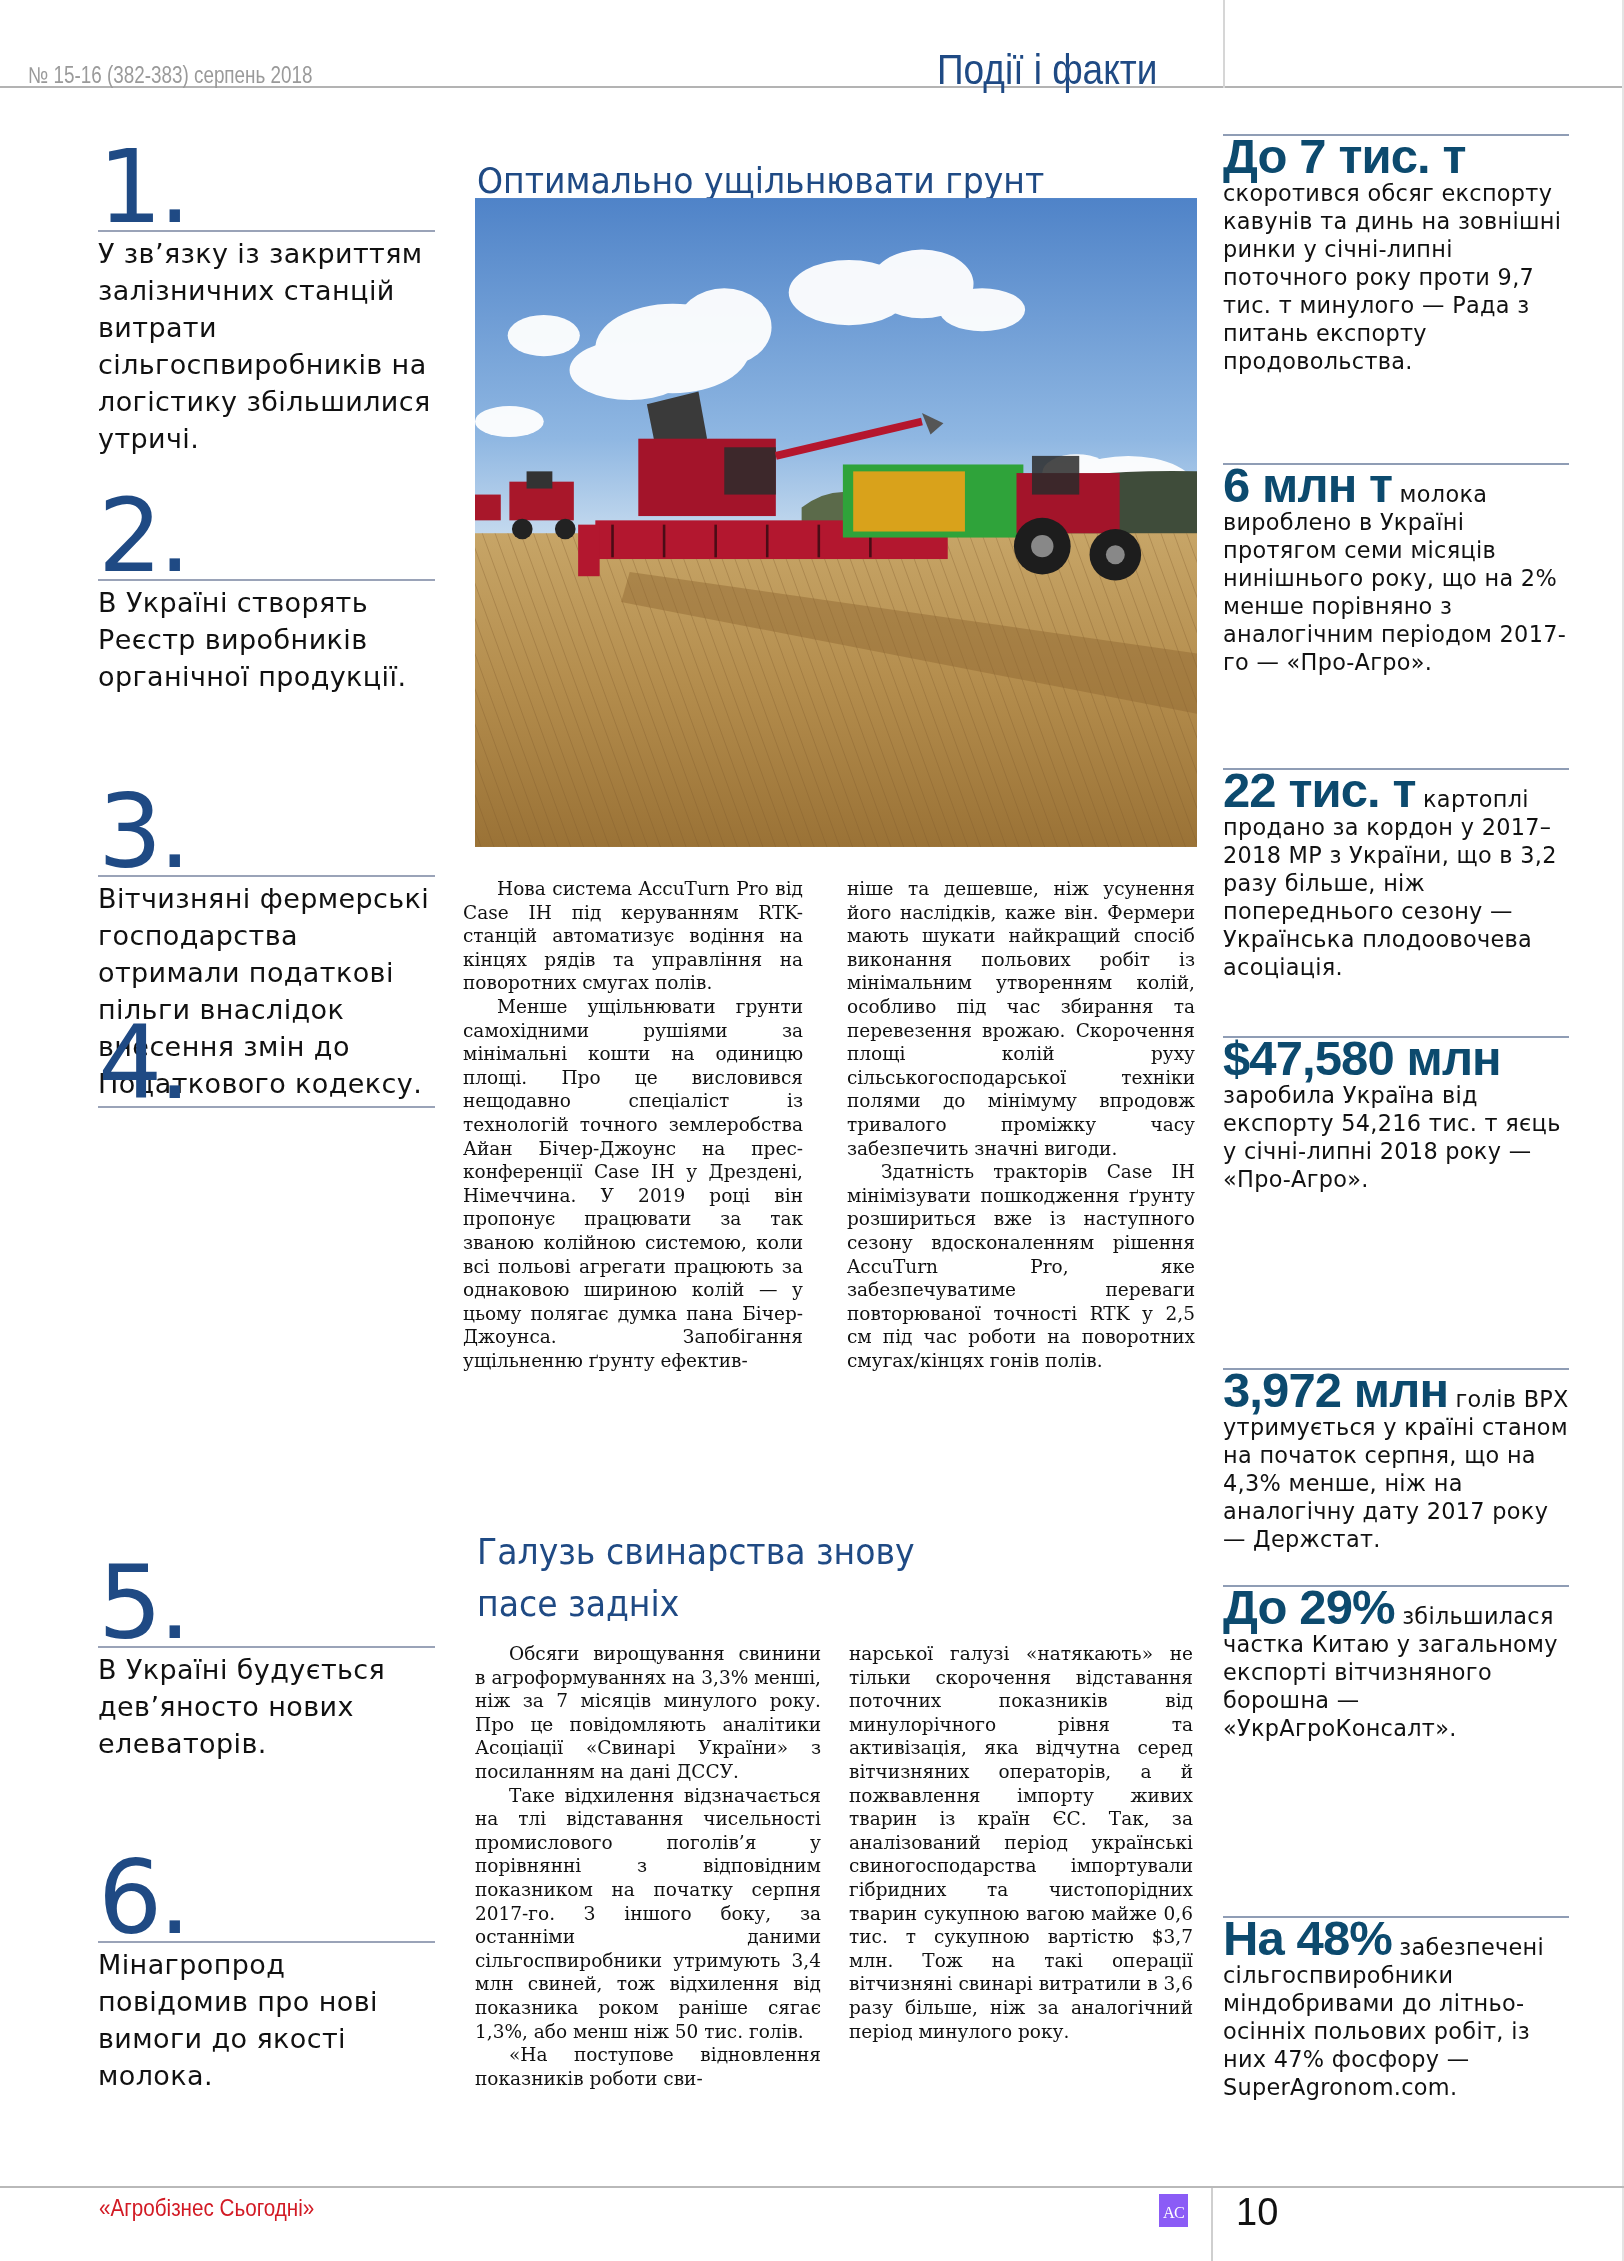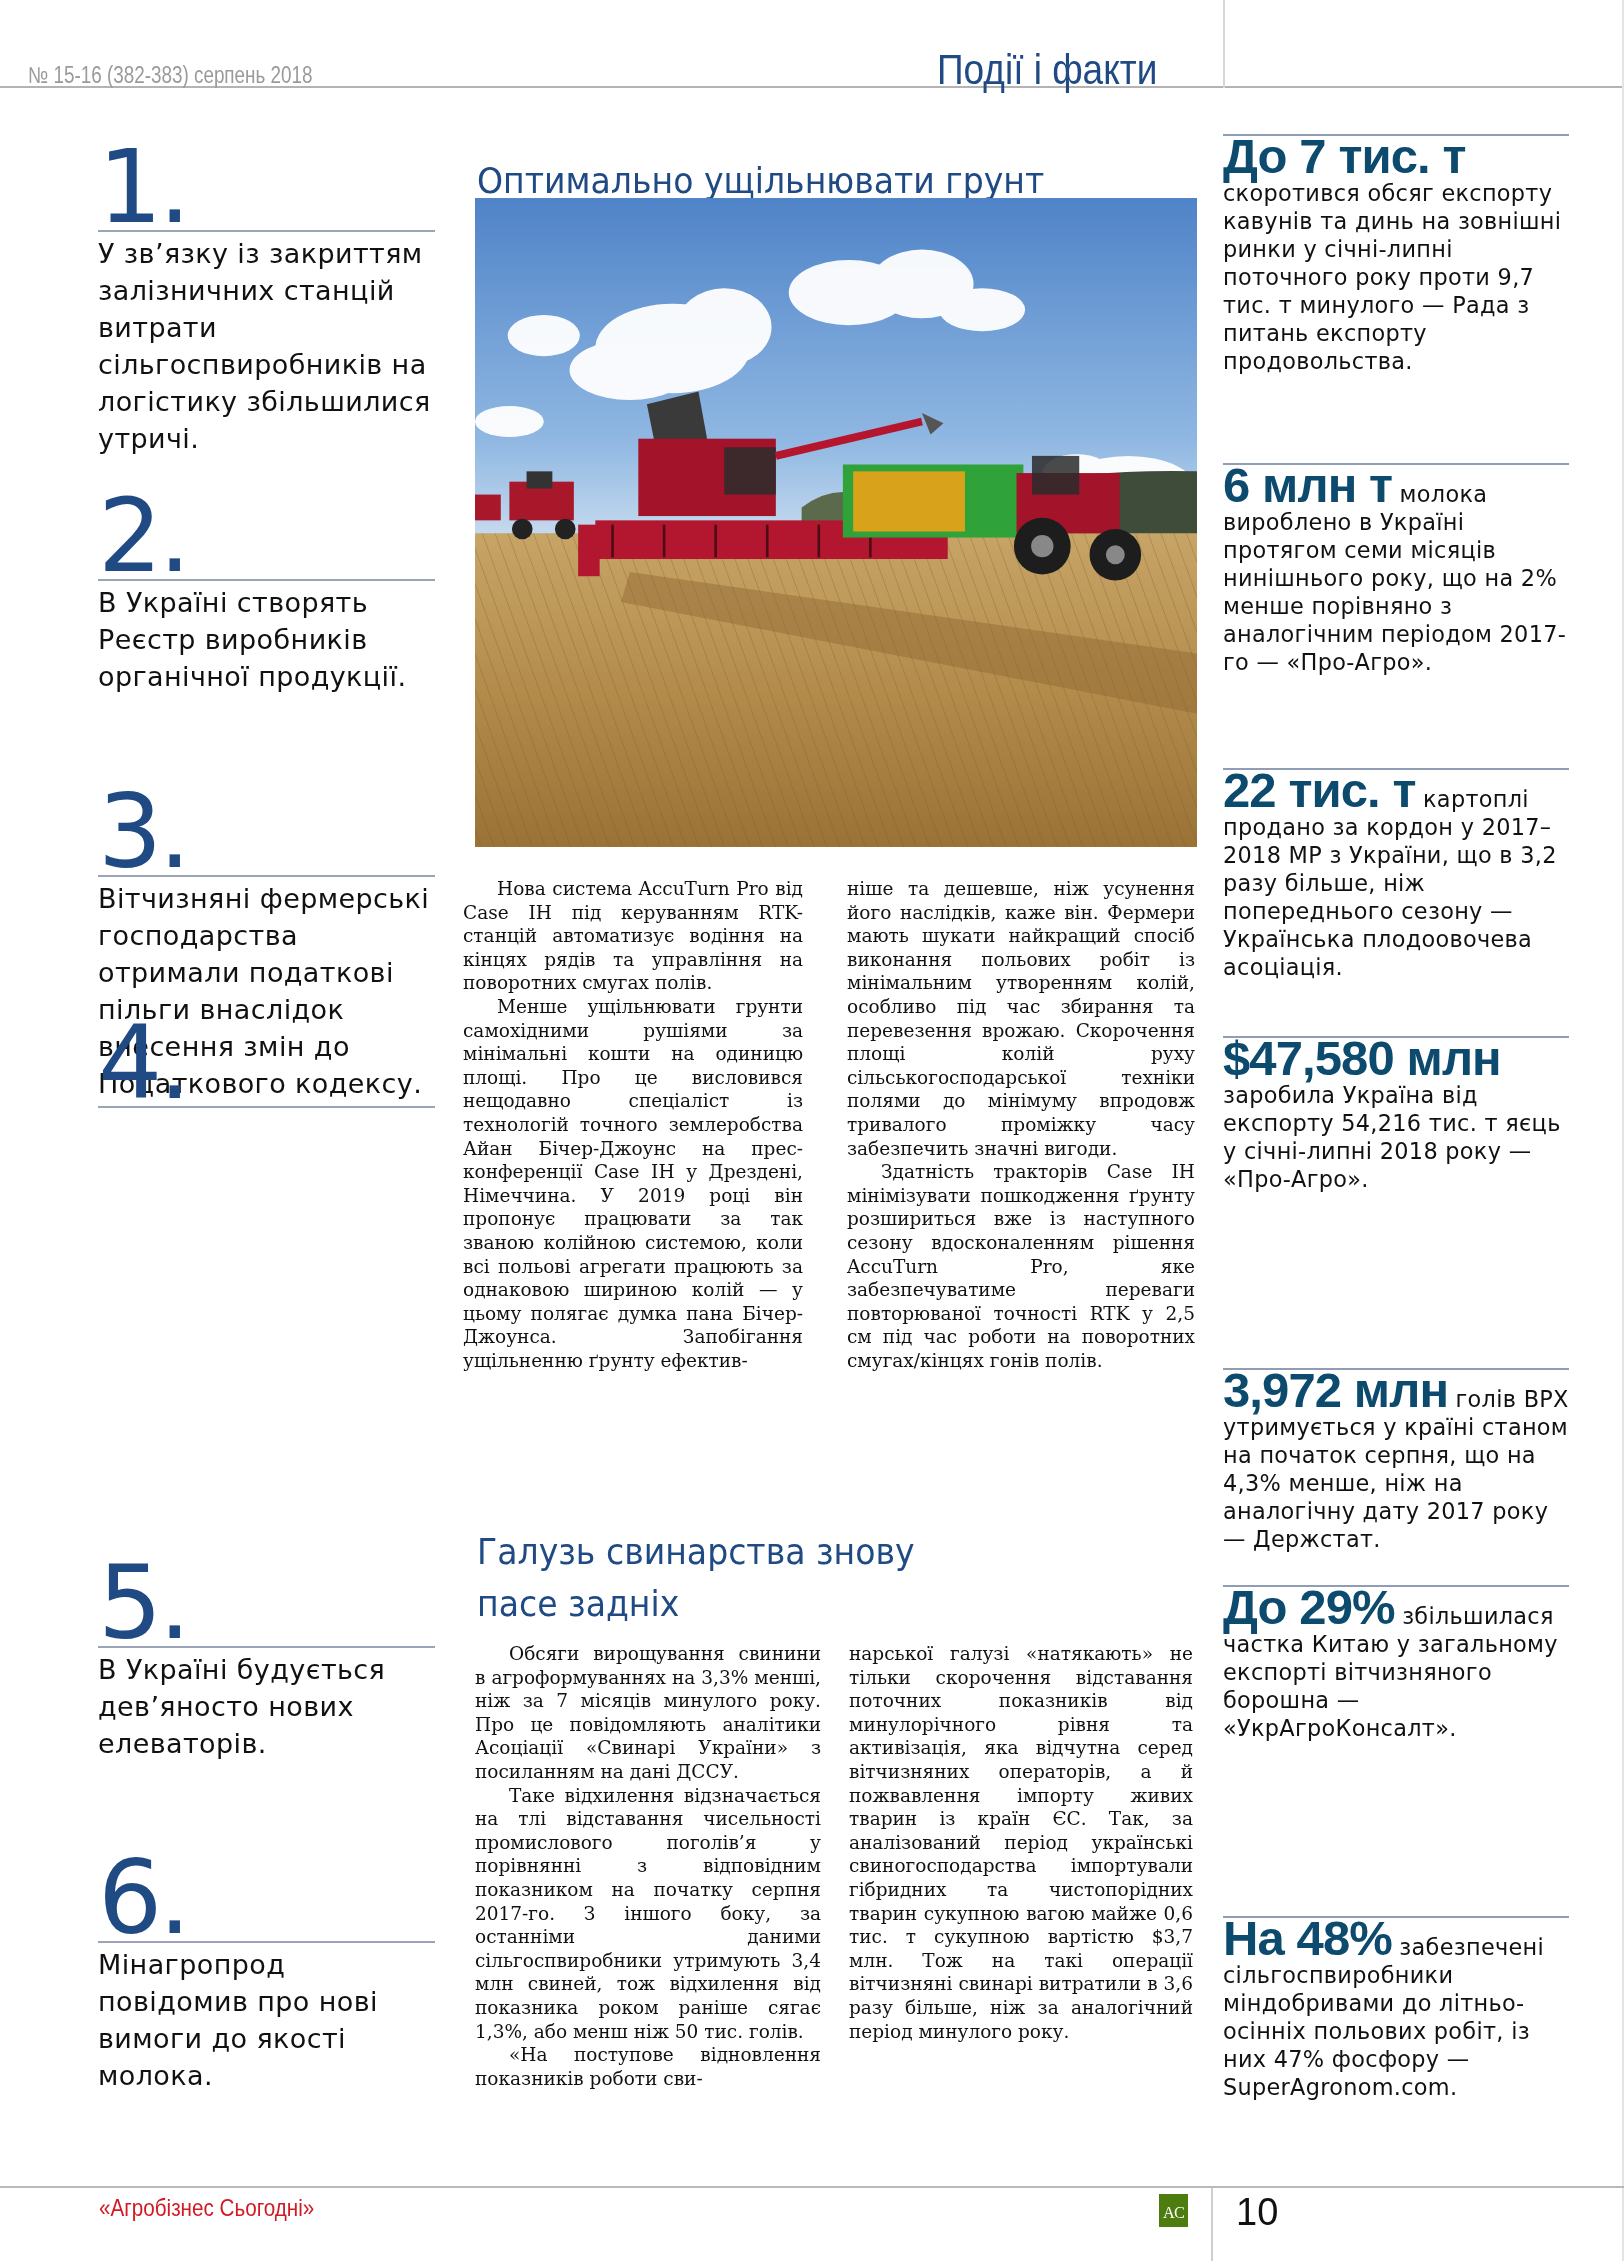--- a/index.html
+++ b/index.html
@@ -32,21 +32,21 @@
   
   .stat { position: absolute; left: 1223px; width: 346px; }
   .stat .rule { height: 1.7px; background: #8f9db5; margin-bottom: 3.4px; }
   .stat .body { font-family: "DejaVu Sans", sans-serif; font-size: 22.4px; line-height: 28px; color: #111; letter-spacing: 0.3px; }
   .stat .hl { font-family: Liberation Sans, sans-serif; font-weight: bold; font-size: 49px; color: #0c4a6e; letter-spacing: -0.9px; line-height: 34px; }
 
   
   .ftr-line { position: absolute; left: 0; top: 2186px; width: 1625px; height: 1.7px; background: #b9b9b9; }
   .ftr-vline { position: absolute; left: 1211px; top: 2188px; width: 1.7px; height: 73px; background: #cfcfcf; }
   .ftr-brand { position: absolute; left: 99px; top: 2194px; font-family: "Liberation Sans", sans-serif; font-size: 24px; color: #d21a24; transform: scaleX(0.86); transform-origin: left; white-space: nowrap; }
-  .ftr-logo { position: absolute; left: 1159px; top: 2194px; width: 29px; height: 33px; background: #4d7c0f; color: #fff; font-family: "Liberation Serif", serif; font-size: 16.3px; line-height: 38px; text-align: center; letter-spacing: -0.9px; }
+  .ftr-logo { position: absolute; left: 1159px; top: 2194px; width: 29px; height: 33px; background: #8b5cf6; color: #fff; font-family: "Liberation Serif", serif; font-size: 16.3px; line-height: 38px; text-align: center; letter-spacing: -0.9px; }
   .ftr-page { position: absolute; left: 1236px; top: 2191px; font-family: "Liberation Sans", sans-serif; font-size: 38px; color: #111; }
 </style>
 </head>
 <body>
 
 <div class="hdr-line"></div>
 <div class="hdr-vline"></div>
 <div class="hdr-right-vline"></div>
 <div class="issue">№ 15-16 (382-383) серпень 2018</div>
 <div class="section-title">Події і факти</div>

